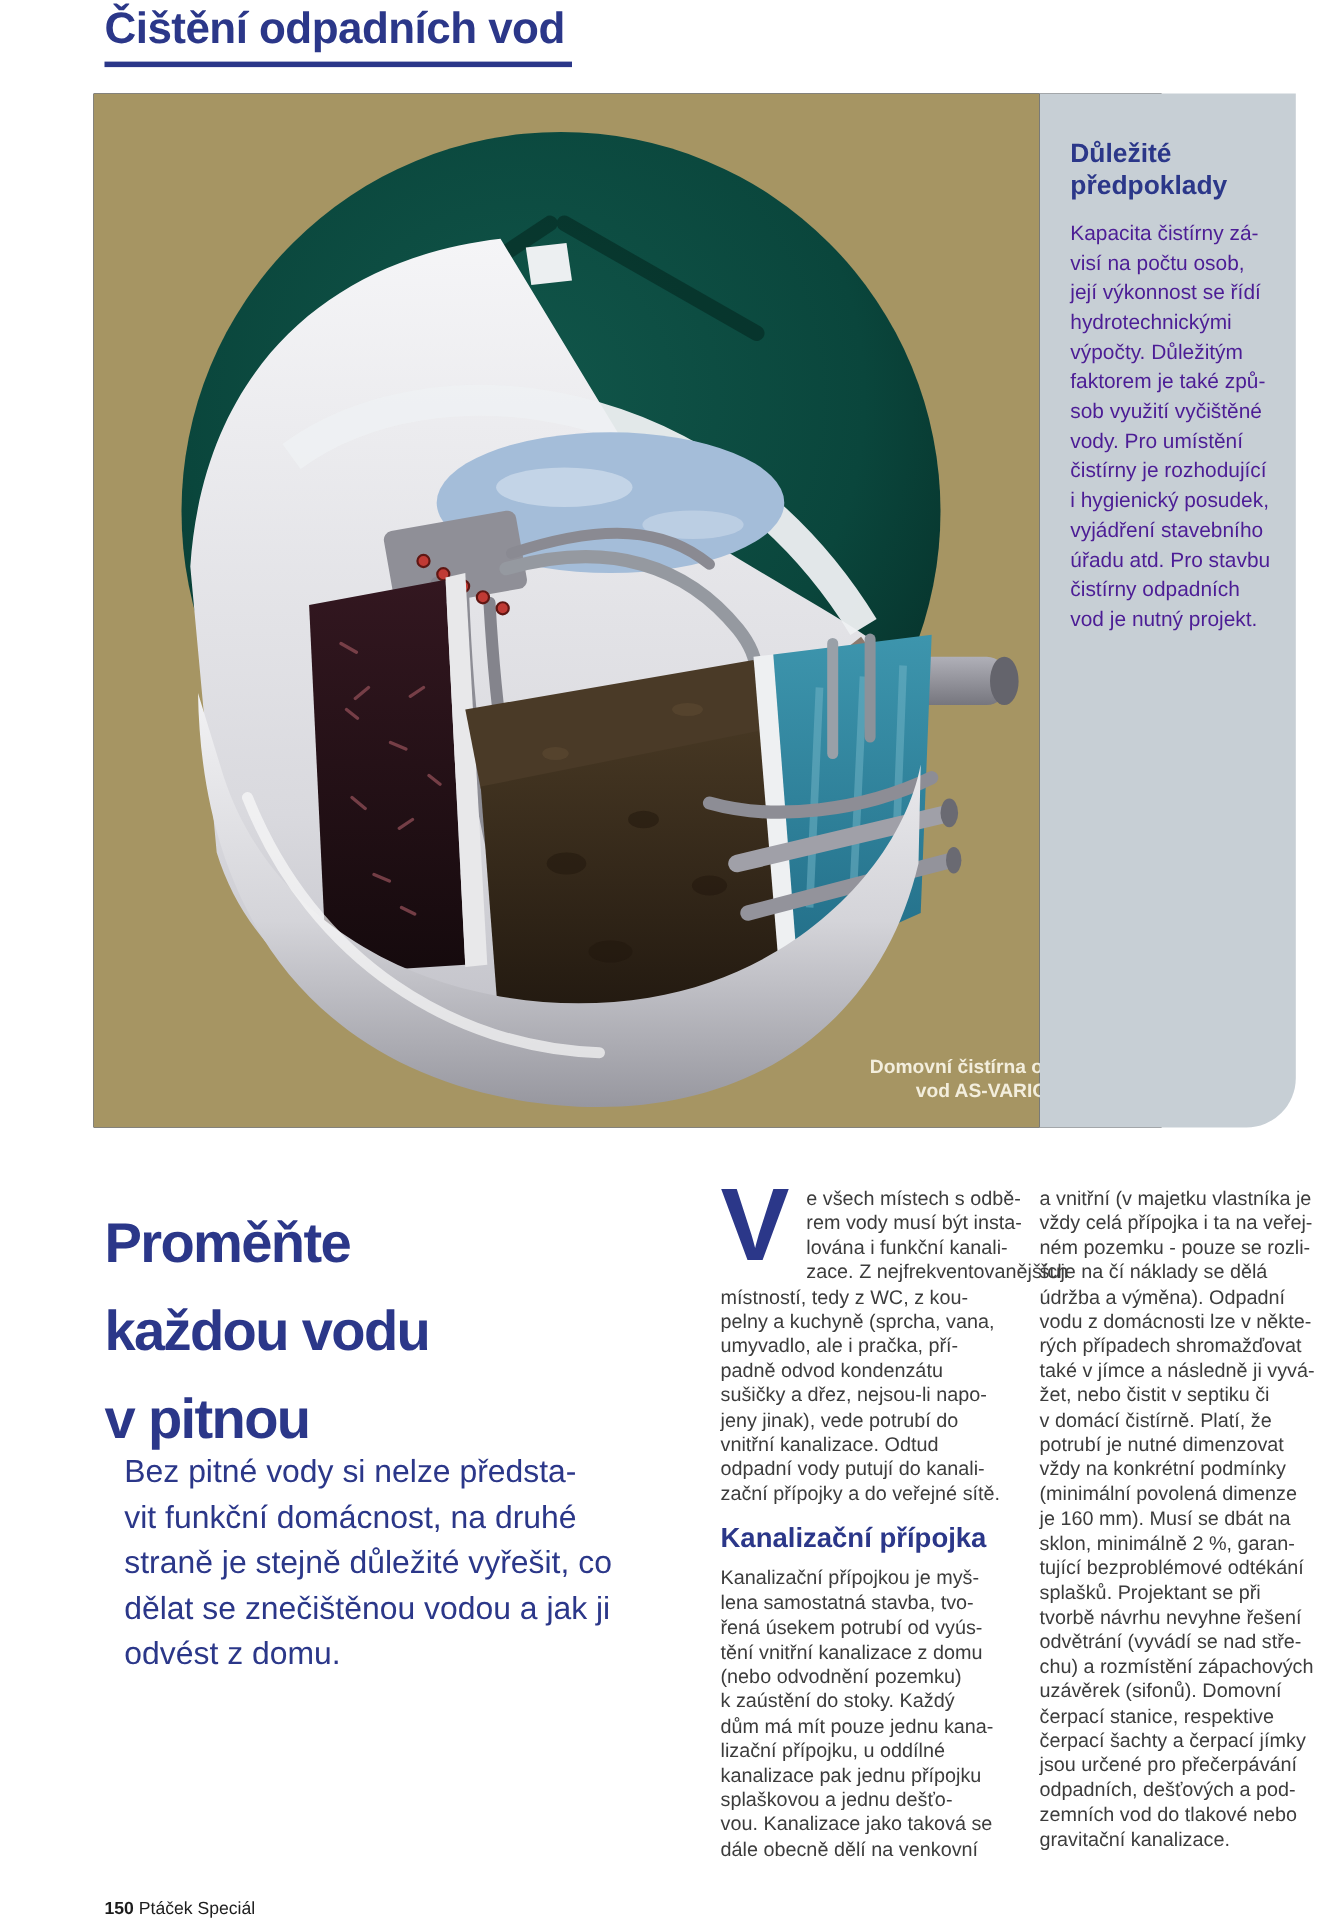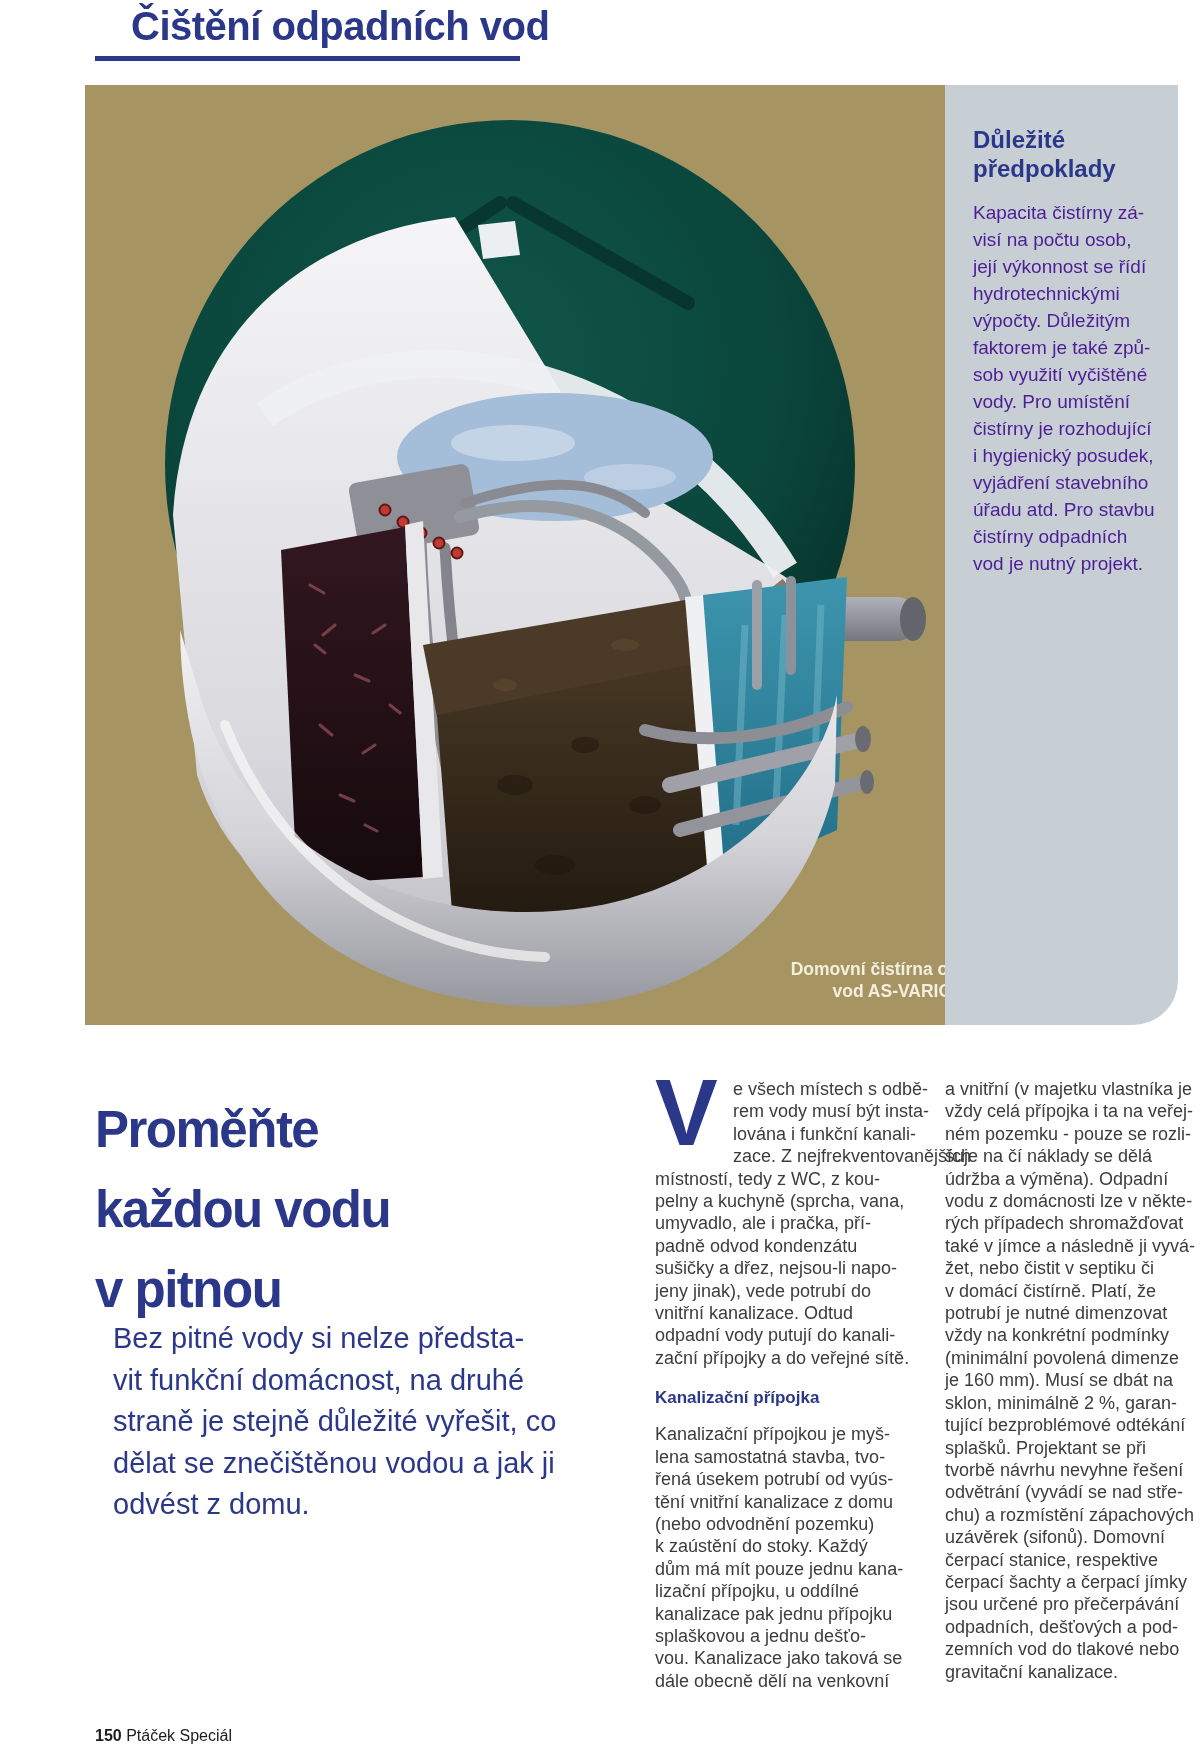--- a/index.html
+++ b/index.html
@@ -2,21 +2,21 @@
 <html><head>
 <meta charset="utf-8">
 <style>
   html,body{margin:0;padding:0;background:#ffffff;}
   .page{
     position:relative;width:1200px;height:1752px;background:#ffffff;
     font-family:"Liberation Sans", sans-serif;overflow:hidden;
   }
   .pre{white-space:pre;}
   
-  .page-header{position:absolute;left:95px;top:2px;margin-left:36px;}
+  .page-header{position:absolute;left:95px;top:2px;}
   .page-title{font-size:40px;font-weight:700;color:#2b3789;letter-spacing:-0.5px;line-height:48px;}
   .title-rule{position:absolute;left:95px;top:56px;width:425px;height:5px;background:#2b3789;}
   
   .hero{position:absolute;left:85px;top:85px;width:1093px;height:940px;}
   .hero-image{position:absolute;left:0;top:0;width:971px;height:940px;background:#000000;overflow:hidden;}
   .hero-image svg{display:block;}
   .image-caption{
     position:absolute;right:30px;top:873px;text-align:right;
     color:#f3eedd;font-size:17.5px;font-weight:700;line-height:22px;
   }
@@ -37,21 +37,21 @@
     color:#2b3789;font-size:29px;font-weight:400;line-height:41.5px;white-space:pre;
   }
   .col{position:absolute;top:1078px;width:266px;color:#3c3c3c;font-size:18px;line-height:22.4px;}
   .col-2{left:655px;}
   .col-3{left:945px;}
   .dropcap{
     float:left;width:68px;height:66px;margin:2px 10px 0 0;
     color:#2b3789;font-size:94px;line-height:66px;font-weight:700;
   }
   .subheading{
-    margin:16px 0 12px 0;color:#2b3789;font-size:17px;font-weight:700;line-height:26px;
+    margin:16px 0 12px 0;color:#2b3789;font-size:25px;font-weight:700;line-height:26px;
   }
   
   .page-footer{position:absolute;left:95px;top:1727px;font-size:16px;color:#1c1c1c;}
   .page-footer .num{font-weight:700;}
 </style>
 </head>
 <body>
 
 <div class="page">
 

